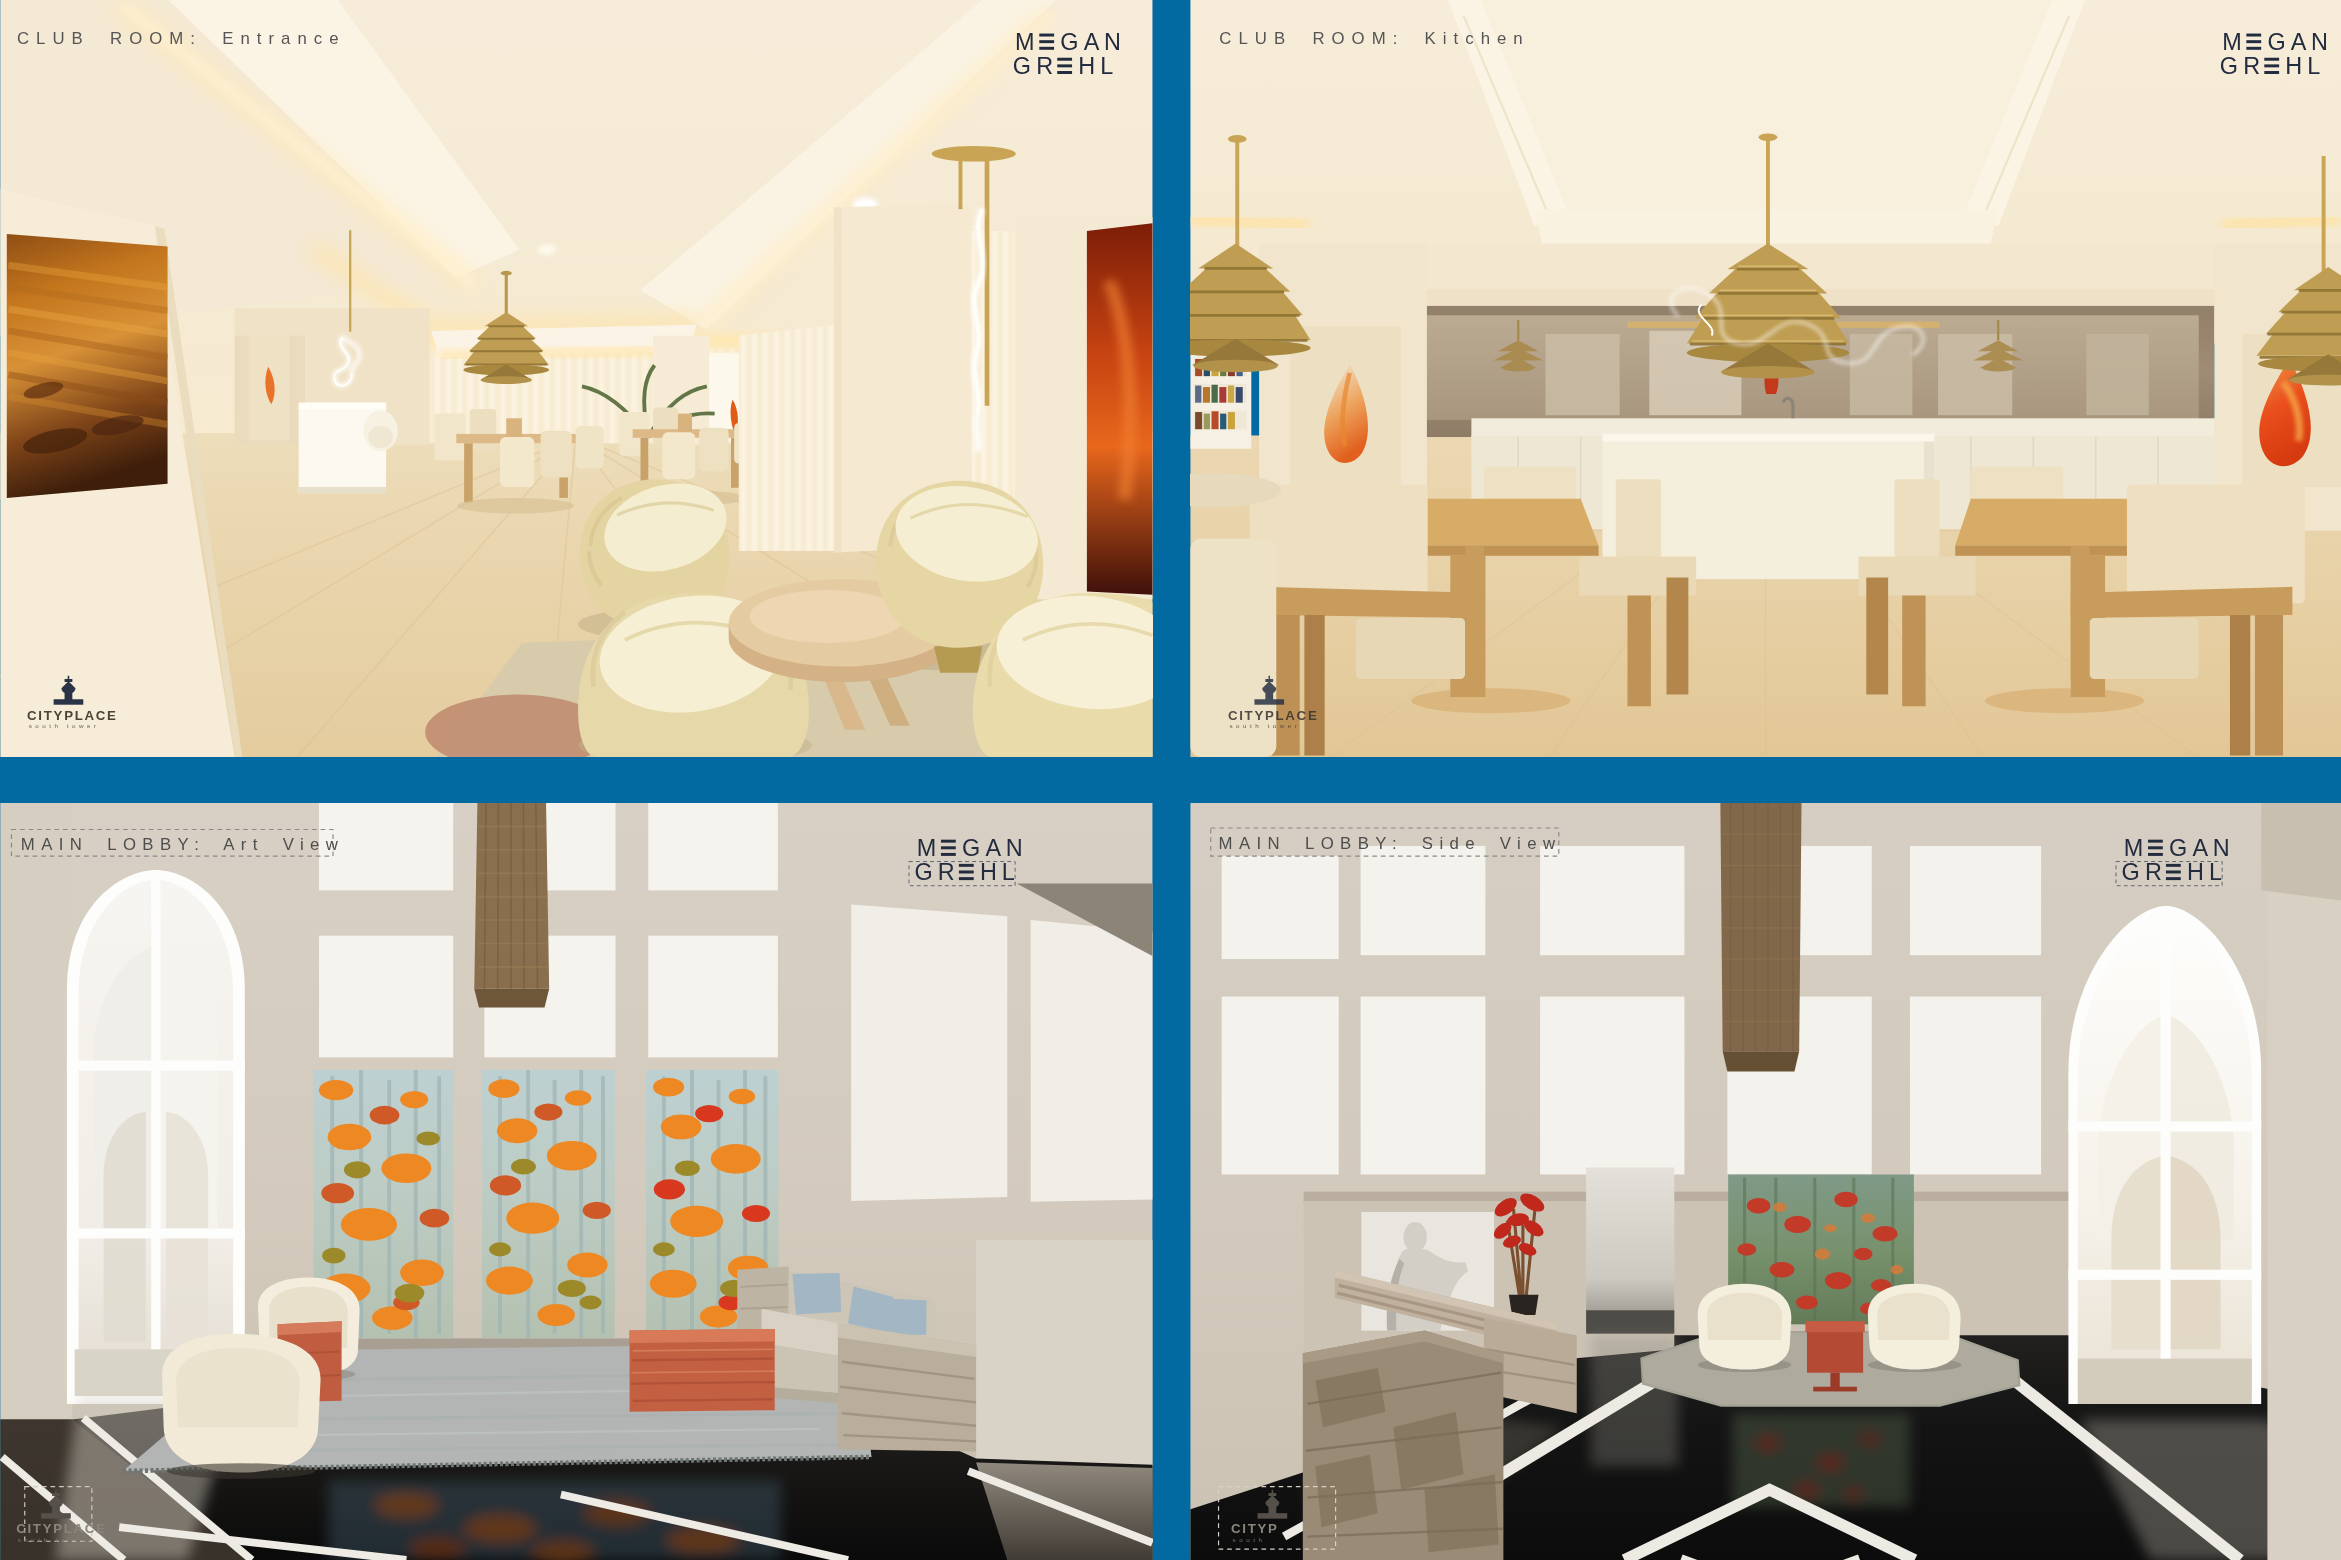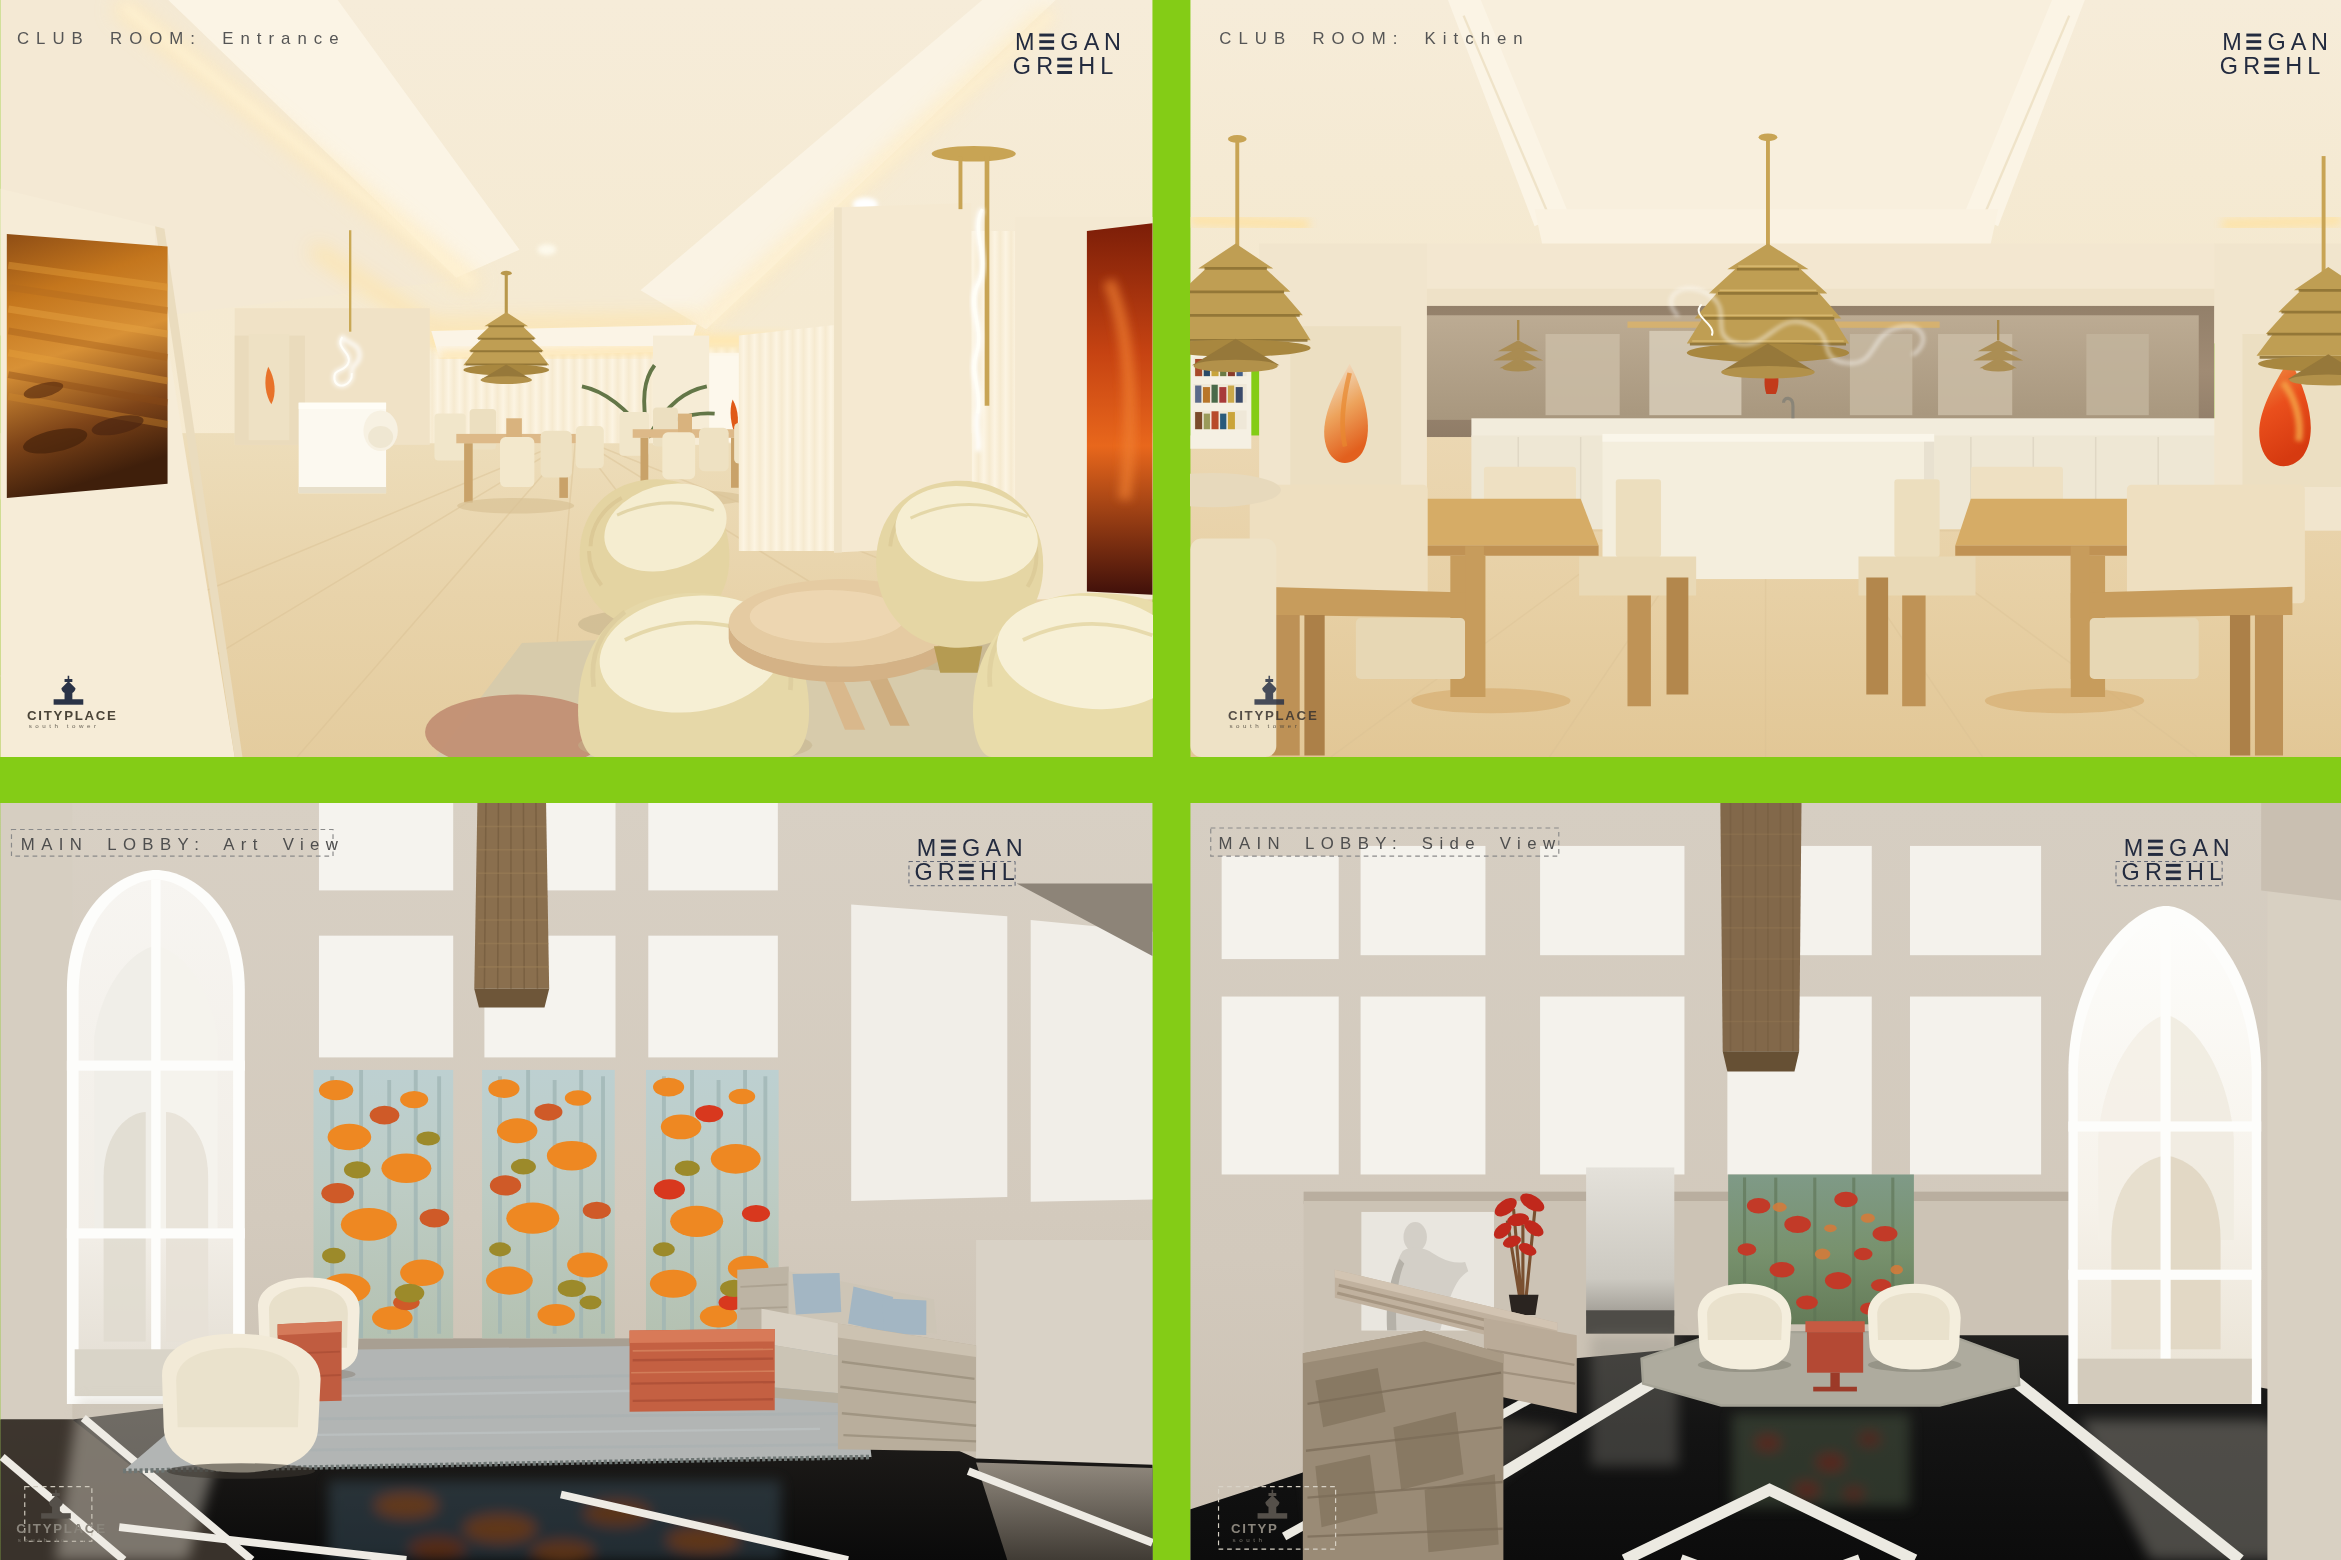--- a/index.html
+++ b/index.html
@@ -1,16 +1,16 @@
 <!DOCTYPE html>
 <html style="font-size:12.5px"><head>
 <meta charset="utf-8">
 <style>
   html,body{margin:0;padding:0;background:#ffffff;}
-  #page{position:relative;width:2342px;height:1560px;background:#84cc16;overflow:hidden;font-family:"Liberation Sans", sans-serif;}
+  #page{position:relative;width:2342px;height:1560px;background:#0369a1;overflow:hidden;font-family:"Liberation Sans", sans-serif;}
   .q{position:absolute;display:block;}
 </style>
 </head>
 <body>
 <div id="page">
 
 <svg class="q" style="left:0;top:0" width="1153" height="757" viewBox="0 0 1476 970">
 <defs>
   <linearGradient id="tlCeil" x1="0" y1="0" x2="0" y2="1">
     <stop offset="0" stop-color="#f6ecd9"></stop>

